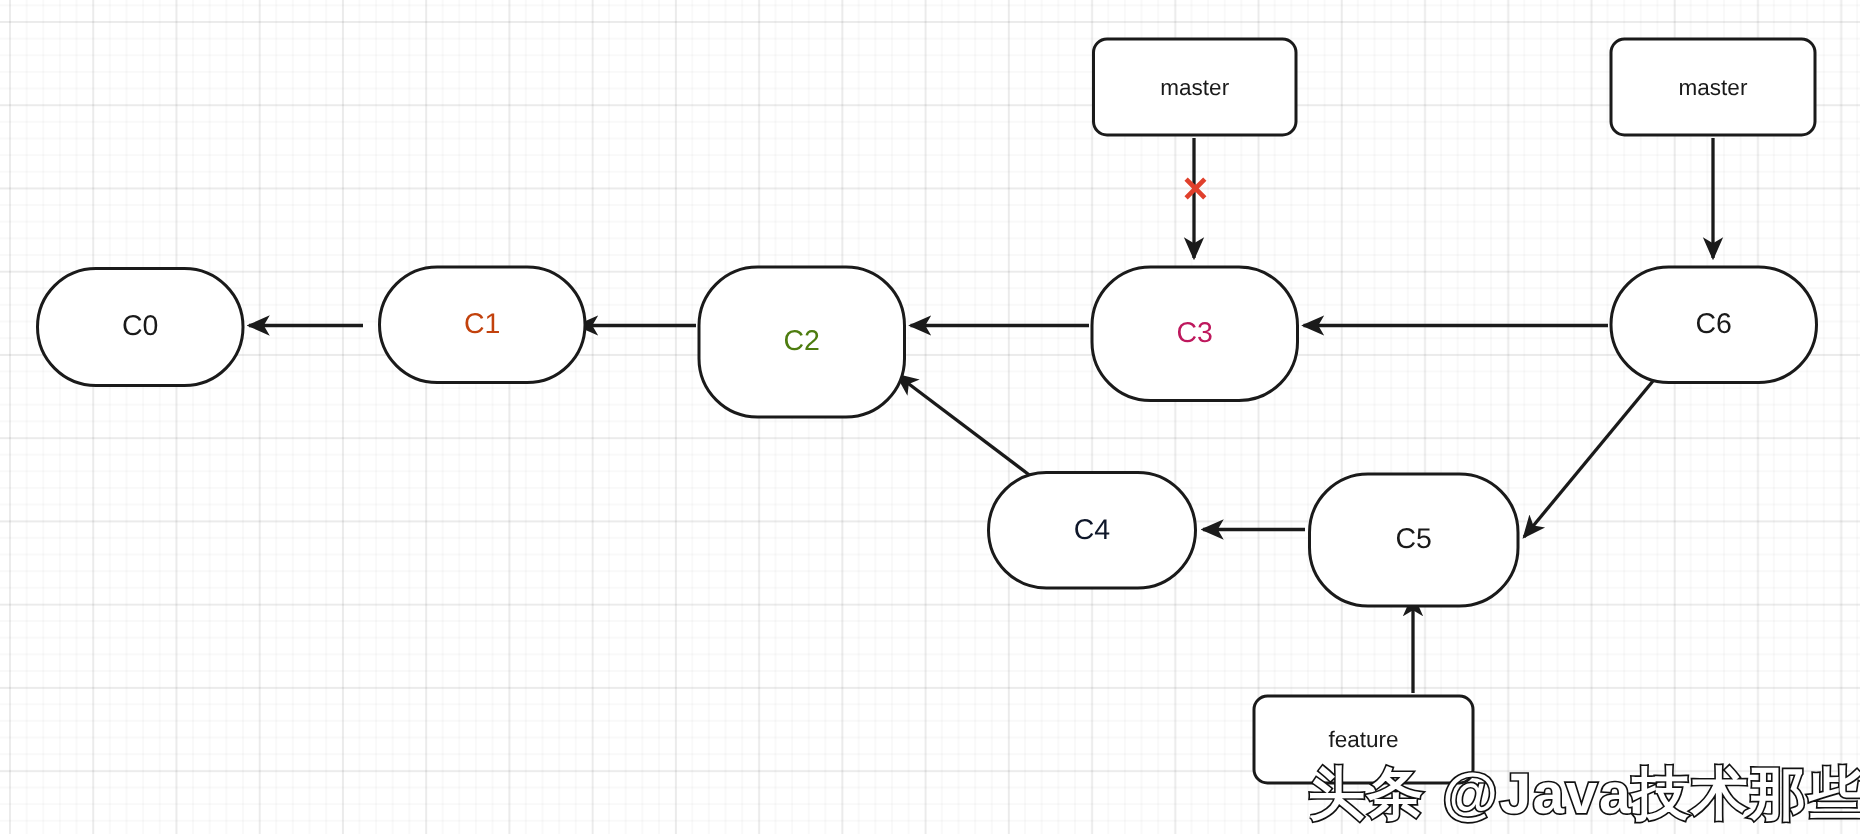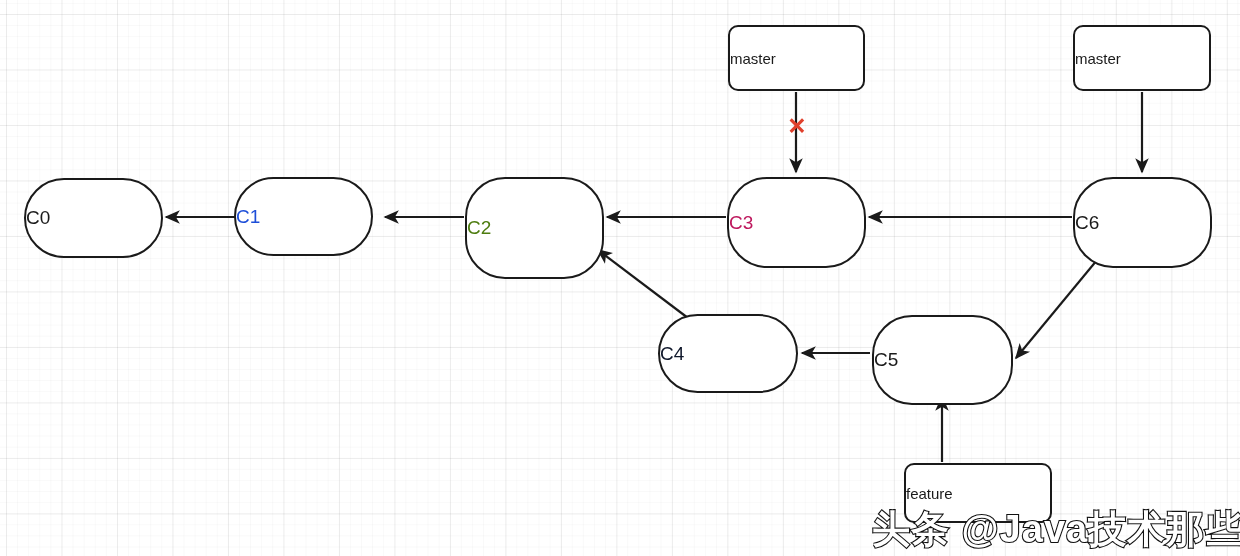--- a/index.html
+++ b/index.html
@@ -34,20 +34,21 @@
     height: 556px;
     pointer-events: none;
   }
   .node {
     position: absolute;
     box-sizing: border-box;
     background: #ffffff;
     border: 2.6px solid #1a1a1a;
     display: flex;
     align-items: center;
+    justify-content: center;
     color: #1a1a1a;
     font-family: "Liberation Sans", sans-serif;
   }
   .commit {
     border-radius: 40px;
     font-size: 19px;
   }
   .branch-label {
     border-radius: 10px;
     font-size: 15px;
@@ -101,48 +102,48 @@
         <line x1="796" y1="92" x2="796" y2="172" marker-end="url(#arrowhead)" stroke="#1a1a1a"></line>
         <line x1="1142" y1="92" x2="1142" y2="172" marker-end="url(#arrowhead)" stroke="#1a1a1a"></line>
         <line x1="942" y1="462" x2="942" y2="397" marker-end="url(#arrowhead)" stroke="#1a1a1a"></line>
       </g>
   </svg>
 
   <div id="commit-layer">
       <div class="node commit" style="left: 24px; top: 178px; width: 139px; height: 80px; border-color: rgb(26, 26, 26); color: rgb(26, 26, 26);">
         <span>C0</span>
       </div>
-      <div class="node commit" style="left: 234px; top: 177px; width: 139px; height: 79px; border-color: rgb(26, 26, 26); color: #1d4ed8;">
+      <div class="node commit" style="left: 252px; top: 177px; width: 139px; height: 79px; border-color: rgb(26, 26, 26); color: #c2410c;">
         <span>C1</span>
       </div>
       <div class="node commit" style="left: 465px; top: 177px; width: 139px; height: 102px; border-color: rgb(26, 26, 26); color: #4d7c0f;">
         <span>C2</span>
       </div>
       <div class="node commit" style="left: 727px; top: 177px; width: 139px; height: 91px; border-color: rgb(26, 26, 26); color: #be185d;">
         <span>C3</span>
       </div>
-      <div class="node commit" style="left: 1073px; top: 177px; width: 139px; height: 91px; border-color: rgb(26, 26, 26); color: rgb(26, 26, 26);">
+      <div class="node commit" style="left: 1073px; top: 177px; width: 139px; height: 79px; border-color: rgb(26, 26, 26); color: rgb(26, 26, 26);">
         <span>C6</span>
       </div>
       <div class="node commit" style="left: 658px; top: 314px; width: 140px; height: 79px; border-color: rgb(26, 26, 26); color: #0f172a;">
         <span>C4</span>
       </div>
       <div class="node commit" style="left: 872px; top: 315px; width: 141px; height: 90px; border-color: rgb(26, 26, 26); color: rgb(26, 26, 26);">
         <span>C5</span>
       </div>
     </div>
 
   <div id="label-layer">
       <div class="node branch-label" style="left: 728px; top: 25px; width: 137px; height: 66px; border-color: rgb(26, 26, 26); color: rgb(26, 26, 26);">
         <span>master</span>
       </div>
       <div class="node branch-label" style="left: 1073px; top: 25px; width: 138px; height: 66px; border-color: rgb(26, 26, 26); color: rgb(26, 26, 26);">
         <span>master</span>
       </div>
-      <div class="node branch-label" style="left: 904px; top: 463px; width: 148px; height: 60px; border-color: rgb(26, 26, 26); color: rgb(26, 26, 26);">
+      <div class="node branch-label" style="left: 835px; top: 463px; width: 148px; height: 60px; border-color: rgb(26, 26, 26); color: rgb(26, 26, 26);">
         <span>feature</span>
       </div>
     </div>
 
   <div class="x-mark" id="x-mark" style="left: 785px; top: 113px; width: 24px; height: 26px; color: rgb(224, 64, 44);">✕</div>
 
   <div id="watermark" style="left: 872px; top: 504px;">头条 @Java技术那些事</div>
 
 </div>
 

